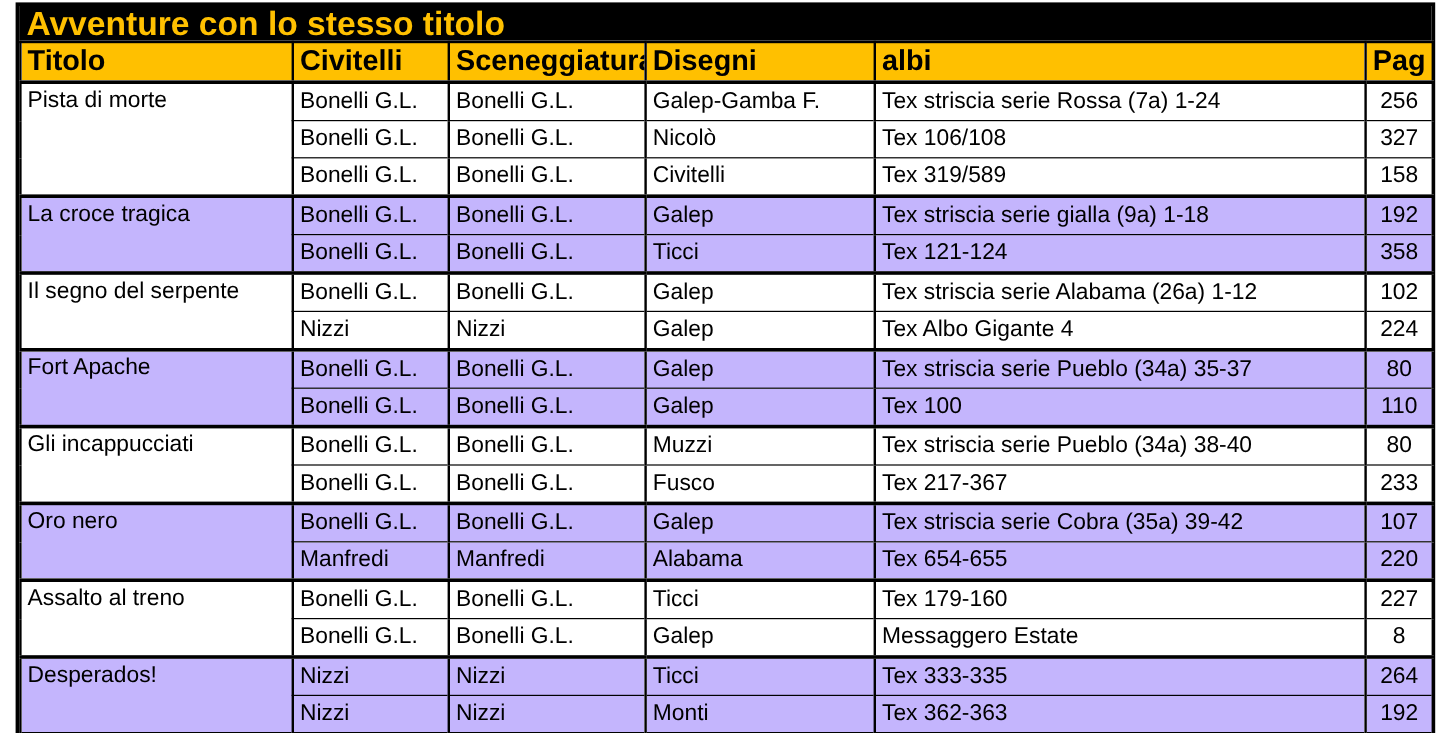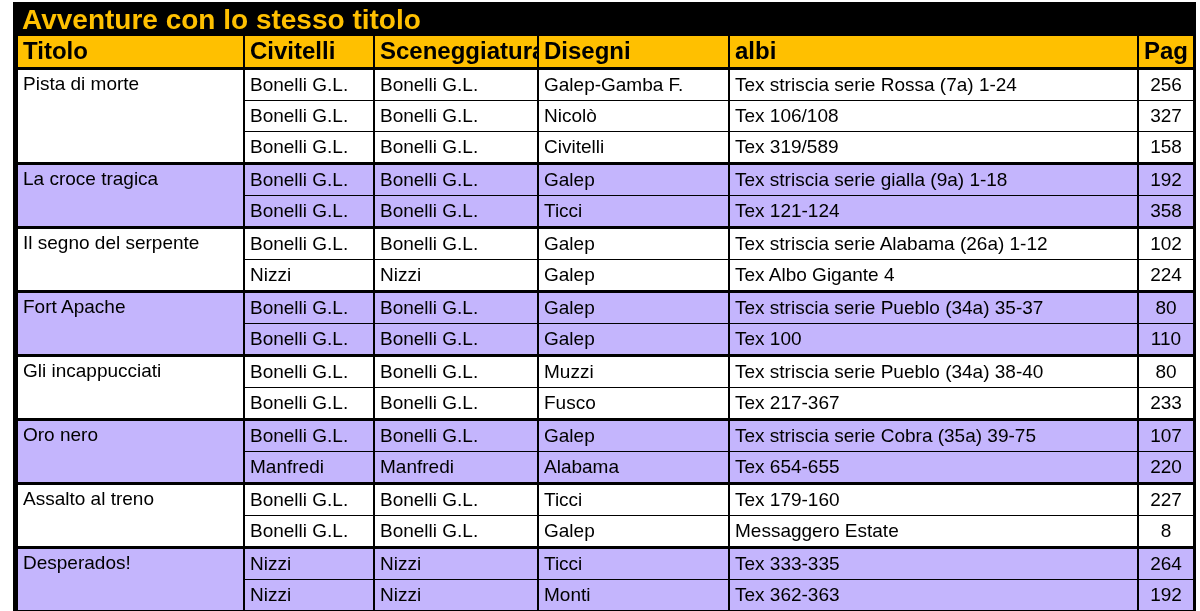--- a/index.html
+++ b/index.html
@@ -174,21 +174,21 @@
           <td>Bonelli G.L.</td>
           <td>Fusco</td>
           <td>Tex 217-367</td>
           <td class="pag">233</td>
         </tr>
         <tr class="shaded group-start">
           <td class="titolo-cell" rowspan="2">Oro nero</td>
           <td>Bonelli G.L.</td>
           <td>Bonelli G.L.</td>
           <td>Galep</td>
-          <td>Tex striscia serie Cobra (35a) 39-75</td>
+          <td>Tex striscia serie Cobra (35a) 39-42</td>
           <td class="pag">107</td>
         </tr>
         <tr class="shaded group-inner">
           <td>Manfredi</td>
           <td>Manfredi</td>
           <td>Alabama</td>
           <td>Tex 654-655</td>
           <td class="pag">220</td>
         </tr>
         <tr class="group-start">

